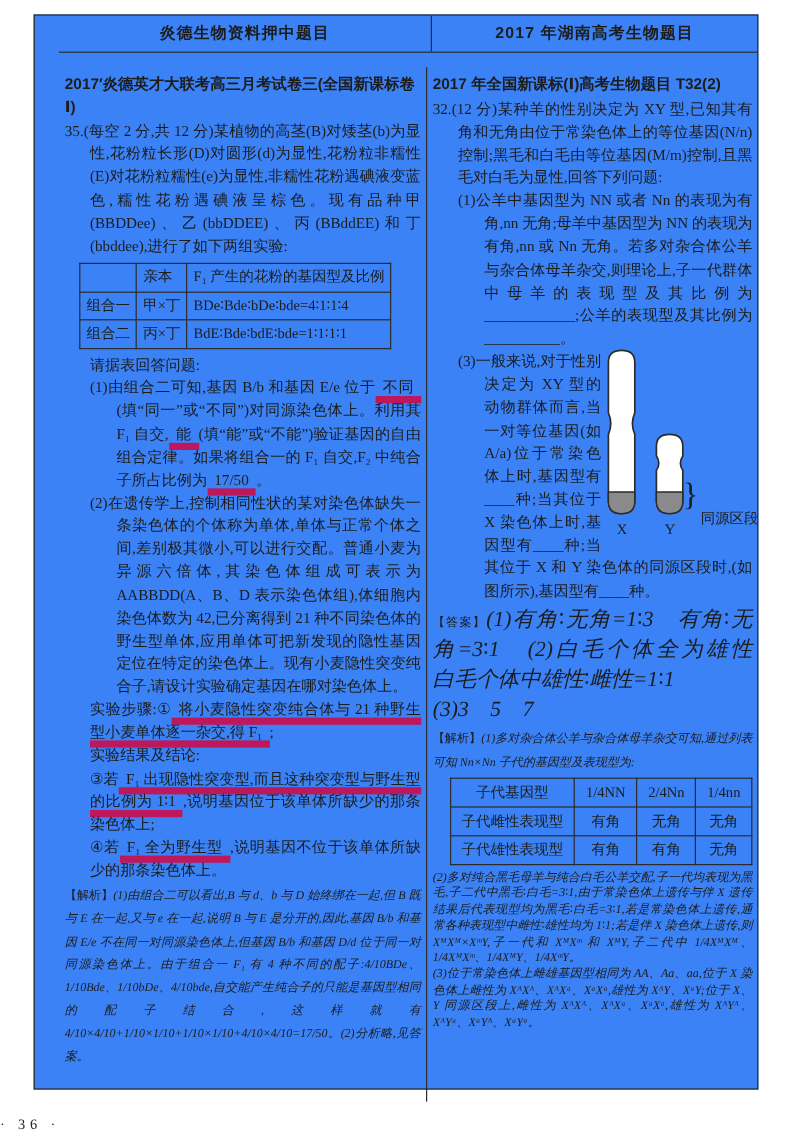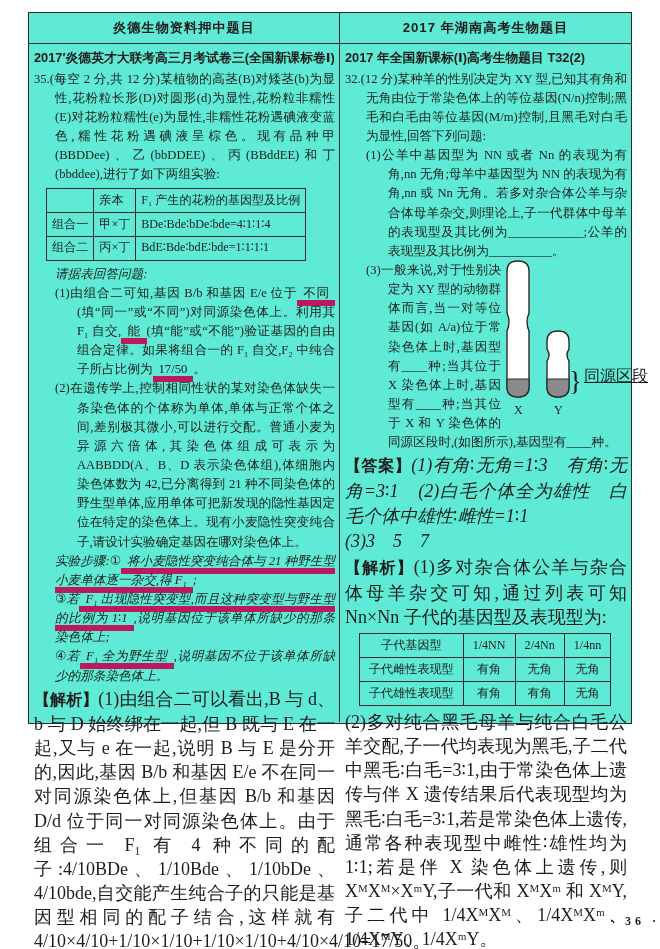--- a/index.html
+++ b/index.html
@@ -4,69 +4,69 @@
 <style>
   html,body { margin:0; padding:0; background:#ffffff; }
   body {
     width:660px; height:949px; overflow:hidden;
     font-family:"Liberation Serif","DejaVu Serif","DejaVu Sans",serif;
     color:#1c1c1c;
     -webkit-font-smoothing:antialiased;
   }
   .page { position:relative; width:660px; height:949px; background:#fff; }
   .sheet {
-    position:absolute; left:28px; top:12px; width:604px; height:712px;
-    border:1.6px solid #2b2b2b; box-sizing:border-box; background:#5eead4;
+    position:absolute; left:28px; top:12px; width:604px; height:896px;
+    border:1.6px solid #2b2b2b; box-sizing:border-box; background:#3b82f6;padding-left:20px;
   }
   .head-row { display:flex; border-bottom:1.6px solid #2b2b2b; height:30px; }
   .head-cell {
     box-sizing:border-box; display:flex; align-items:center; justify-content:center;
     font-family:"Liberation Sans","DejaVu Sans",sans-serif;
     font-weight:bold; font-size:13.2px; letter-spacing:1px;
   }
   .head-cell.hl { width:311px; border-right:1.6px solid #2b2b2b; }
   .head-cell.hr { flex:1; }
-  .cols { display:flex; height:calc(100% - 32px); }
+  .cols { display:flex; height:calc(100% - 32px);margin-top:12px; }
   .col { box-sizing:border-box; padding:4px 4px 0 5px; font-size:12.6px; line-height:1.52; text-align:justify; }
   .col-left { width:311px; border-right:1.6px solid #2b2b2b; }
   .col-right { flex:1; }
   .qtitle {
     font-family:"Liberation Sans","DejaVu Sans",sans-serif;
     font-weight:bold; font-size:12.8px; margin:1px 0 2px 0; text-align:left; line-height:1.45;
   }
   p { margin:0; }
   .p-num { padding-left:21px; text-indent:-21px; }      
-  .ind   { margin-left:21px;font-style:italic; }                           
+  .ind   { margin-left:21px; }                           
   .sub   { margin-left:21px; padding-left:22px; text-indent:-22px; } 
   .u { border-bottom:6px solid #be185d; padding:0 6px; }
   .gtable {
     border-collapse:collapse; margin:4px 2px 4px 12px; font-size:12.1px; line-height:1.3;
     text-align:left;
   }
   .gtable td {
     border:1px solid #2b2b2b; padding:3.5px 5px; white-space:nowrap;
   }
   .ana { margin-top:1px; }
-  .blabel { font-weight:bold; font-size:16px; font-style:normal;
+  .blabel { font-weight:normal; font-size:10px; font-style:normal;
     font-family:"Liberation Sans","DejaVu Sans",sans-serif; }
-  .kaiti { font-size:18px; line-height:1.34; }
+  .kaiti { font-style:italic; font-size:10px; line-height:1.34; }
   .ansline { font-style:italic; font-size:18px; line-height:1.4; }
   .ntable {
     border-collapse:collapse; margin:4px auto 4px 14px; font-size:12.1px; font-style:normal;
     text-align:center; line-height:1.25;border-radius:27px;
   }
   .ntable td { border:1px solid #2b2b2b; padding:4px 9px; white-space:nowrap; }
   
   .fig { float:right; width:122px; height:166px; position:relative; margin:-2px 0 2px 4px; }
   .fig svg { position:absolute; left:0; top:0; }
   .fig .brace { position:absolute; left:64px; top:109px; font-size:27px; line-height:1; font-weight:400; }
-  .fig .rlabel { position:absolute; left:79px; top:105px; font-size:16px; white-space:nowrap; letter-spacing:0;text-decoration:underline; }
+  .fig .rlabel { position:absolute; left:79px; top:133px; font-size:12px; white-space:nowrap; letter-spacing:0; }
   .fig .xlab { position:absolute; left:9px;  top:142px; font-size:12px; font-style:normal; }
   .fig .ylab { position:absolute; left:49px; top:142px; font-size:12px; font-style:normal; }
-  .pageno { position:absolute; left:0; right:0; bottom:20px; text-align:right; font-size:12px; letter-spacing:4px;font-weight:bold; }
+  .pageno { position:absolute; left:0; right:0; bottom:4px; text-align:left; font-size:12px; letter-spacing:4px; }
 </style>
 </head>
 <body>
 
 <div class="page">
   <div class="sheet">
 
     <div class="head-row">
       <div class="head-cell hl">炎德生物资料押中题目</div>
       <div class="head-cell hr">2017 年湖南高考生物题目</div>
@@ -99,20 +99,21 @@
         </tbody>
           </table>
 
         <p class="ind">请据表回答问题:</p>
 
         <p class="sub"><span>(1)由组合二可知,基因 B/b 和基因 E/e 位于</span><span class="u">不同</span><span>(填“同一”或“不同”)对同源染色体上。利用其 F₁ 自交,</span><span class="u">能</span><span>(填“能”或“不能”)验证基因的自由组合定律。如果将组合一的 F₁ 自交,F₂ 中纯合子所占比例为</span><span class="u">17/50</span><span>。</span></p>
 
         <p class="sub">(2)在遗传学上,控制相同性状的某对染色体缺失一条染色体的个体称为单体,单体与正常个体之间,差别极其微小,可以进行交配。普通小麦为异源六倍体,其染色体组成可表示为 AABBDD(A、B、D 表示染色体组),体细胞内染色体数为 42,已分离得到 21 种不同染色体的野生型单体,应用单体可把新发现的隐性基因定位在特定的染色体上。现有小麦隐性突变纯合子,请设计实验确定基因在哪对染色体上。</p>
 
         <p class="ind"><span>实验步骤:①</span><span class="u">将小麦隐性突变纯合体与 21 种野生型小麦单体逐一杂交,得 F₁</span><span>;</span></p>
+        <p class="ind">实验结果及结论:</p>
         <p class="ind"><span>③若</span><span class="u">F₁ 出现隐性突变型,而且这种突变型与野生型的比例为 1∶1</span><span>,说明基因位于该单体所缺少的那条染色体上;</span></p>
         <p class="ind"><span>④若</span><span class="u">F₁ 全为野生型</span><span>,说明基因不位于该单体所缺少的那条染色体上。</span></p>
 
         <p class="ana"><span class="blabel">【解析】</span><span class="kaiti">(1)由组合二可以看出,B 与 d、b 与 D 始终绑在一起,但 B 既与 E 在一起,又与 e 在一起,说明 B 与 E 是分开的,因此,基因 B/b 和基因 E/e 不在同一对同源染色体上,但基因 B/b 和基因 D/d 位于同一对同源染色体上。由于组合一 F₁ 有 4 种不同的配子:4/10BDe、1/10Bde、1/10bDe、4/10bde,自交能产生纯合子的只能是基因型相同的配子结合,这样就有 4/10×4/10+1/10×1/10+1/10×1/10+4/10×4/10=17/50。(2)分析略,见答案。</span></p>
       </div>
 
       <div class="col col-right">
         <div class="qtitle">2017 年全国新课标(Ⅰ)高考生物题目 T32(2)</div>
 
         <p class="p-num">32.(12 分)某种羊的性别决定为 XY 型,已知其有角和无角由位于常染色体上的等位基因(N/n)控制;黑毛和白毛由等位基因(M/m)控制,且黑毛对白毛为显性,回答下列问题:</p>

